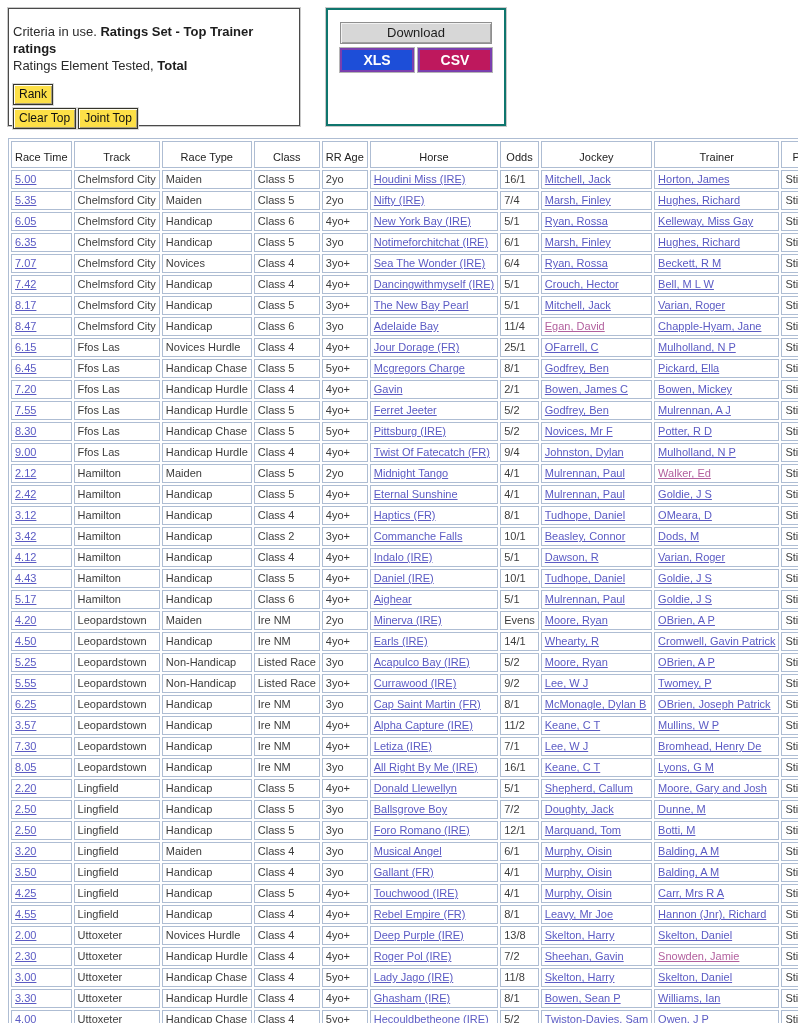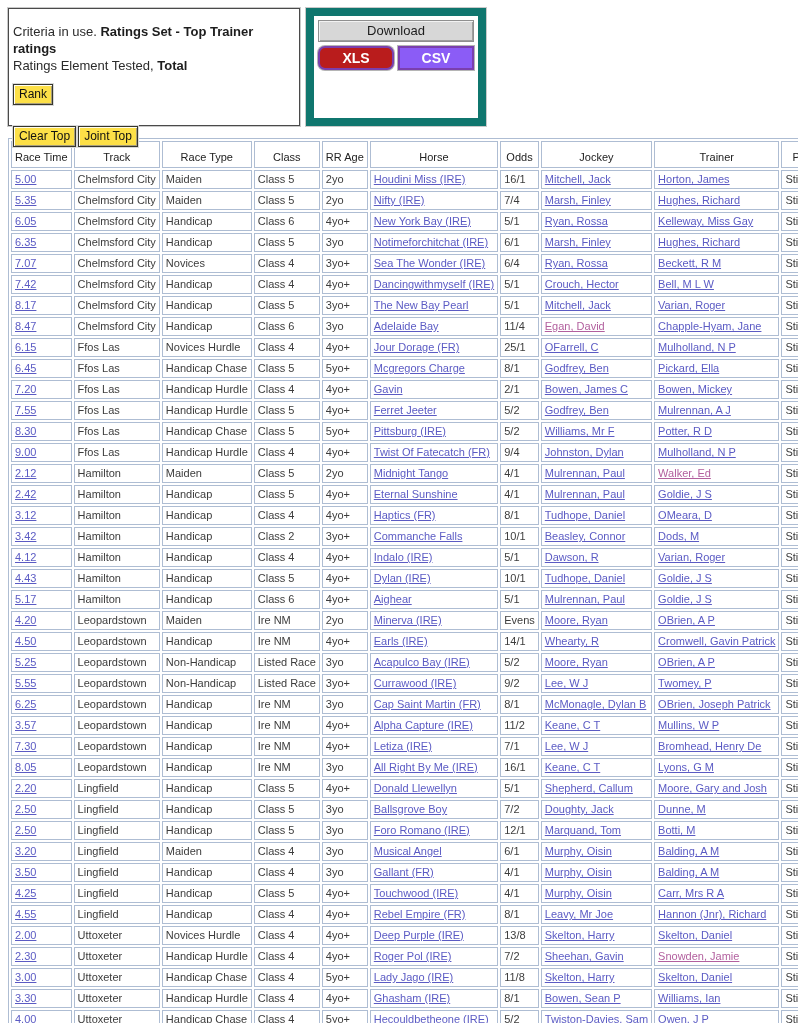--- a/index.html
+++ b/index.html
@@ -5,21 +5,21 @@
   * { box-sizing: border-box; }
   html,body { margin:0; padding:0; background:#ffffff; }
   body {
     font-family: "Liberation Sans", "DejaVu Sans", sans-serif;
     color:#3c3c3c;
     padding:8px;
     width:798px;
   }
 
   
-  .top-area { display:flex; gap:6px; align-items:flex-start; }
+  .top-area { display:flex; gap:26px; align-items:flex-start; }
   .criteria-box {
     width:292px; height:118px;
     border:1px solid #4a4a4a;
     box-shadow:0 0 0 1px #c9c9c9;
     padding:14px 4px 4px 4px;
     font-size:13px; color:#2b2b2b;
     line-height:17px;
   }
   .criteria-box b { color:#1d1d1d; }
   .btn-classic {
@@ -27,27 +27,27 @@
     background:#fde047;
     border:1px solid #35352c;
     box-shadow:inset 1px 1px 0 #fffdf0, inset -1px -1px 0 #a89f7c, 0 0 0 1px #d9d9d9;
     font-family:"Liberation Sans", sans-serif;
     font-size:12px; color:#111;
     padding:2px 5px;
     cursor:pointer;
     line-height:15px;
   }
   .rank-row { margin-top:10px; }
-  .clear-row { margin-top:21px; display:flex; gap:2px; }
+  .clear-row { margin-top:3px; display:flex; gap:2px; }
 
   .download-box {
     width:180px; height:118px;
-    border:8px solid #0f766e;
+    border:2px solid #0f766e;
     box-shadow:0 0 0 1px #c9c9c9;
-    padding:4px;
+    padding:12px;
   }
   .download-header {
     background:#d7d7d7;
     border:1px solid #8f8f8f;
     box-shadow:inset 1px 1px 0 #f2f2f2, inset -1px -1px 0 #9e9e9e;
     text-align:center;
     font-size:13px; color:#1c1c1c;
     padding:2px 0 3px 0;
   }
   .download-buttons { display:flex; gap:4px; margin-top:4px; }
@@ -108,22 +108,22 @@
     </div>
     <div class="clear-row">
       <button class="btn-classic">Clear Top</button>
       <button class="btn-classic">Joint Top</button>
     </div>
   </div>
 
   <div class="download-box">
     <div class="download-header">Download</div>
     <div class="download-buttons">
-      <div class="dl-btn" id="xls-btn" style="background: #b91c1c; border-color: rgb(122, 63, 174); border-radius: 7px;">XLS</div>
-      <div class="dl-btn" id="csv-btn" style="background: #8b5cf6; border-color: rgb(122, 63, 174);">CSV</div>
+      <div class="dl-btn" id="xls-btn" style="background: #1d4ed8; border-color: rgb(122, 63, 174);">XLS</div>
+      <div class="dl-btn" id="csv-btn" style="background: #be185d; border-color: rgb(122, 63, 174);">CSV</div>
     </div>
   </div>
 
 </div>
 
 <table class="races">
   <colgroup>
     <col class="c-time">
       <col class="c-track">
       <col class="c-type">
@@ -295,21 +295,21 @@
         <td>Still to Run</td>
       </tr>
       <tr>
         <td><a class="lnk" href="#">8.30</a></td>
         <td>Ffos Las</td>
         <td>Handicap Chase</td>
         <td>Class 5</td>
         <td>5yo+</td>
         <td><a class="lnk" href="#">Pittsburg (IRE)</a></td>
         <td>5/2</td>
-        <td><a class="lnk" href="#">Williams, Mr F</a></td>
+        <td><a class="lnk" href="#">Novices, Mr F</a></td>
         <td><a class="lnk" href="#">Potter, R D</a></td>
         <td>Still to Run</td>
       </tr>
       <tr>
         <td><a class="lnk" href="#">9.00</a></td>
         <td>Ffos Las</td>
         <td>Handicap Hurdle</td>
         <td>Class 4</td>
         <td>4yo+</td>
         <td><a class="lnk" href="#">Twist Of Fatecatch (FR)</a></td>
@@ -377,21 +377,21 @@
         <td><a class="lnk" href="#">Dawson, R</a></td>
         <td><a class="lnk" href="#">Varian, Roger</a></td>
         <td>Still to Run</td>
       </tr>
       <tr>
         <td><a class="lnk" href="#">4.43</a></td>
         <td>Hamilton</td>
         <td>Handicap</td>
         <td>Class 5</td>
         <td>4yo+</td>
-        <td><a class="lnk" href="#">Dylan (IRE)</a></td>
+        <td><a class="lnk" href="#">Daniel (IRE)</a></td>
         <td>10/1</td>
         <td><a class="lnk" href="#">Tudhope, Daniel</a></td>
         <td><a class="lnk" href="#">Goldie, J S</a></td>
         <td>Still to Run</td>
       </tr>
       <tr>
         <td><a class="lnk" href="#">5.17</a></td>
         <td>Hamilton</td>
         <td>Handicap</td>
         <td>Class 6</td>

